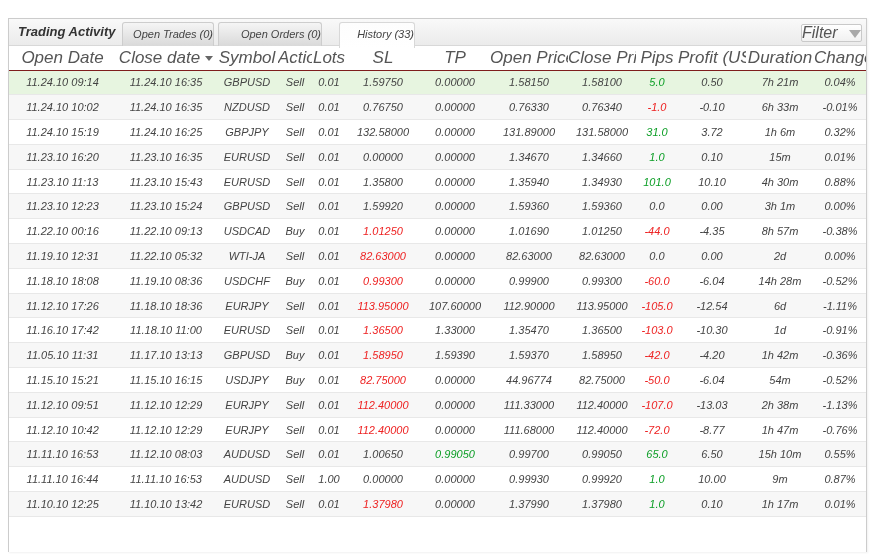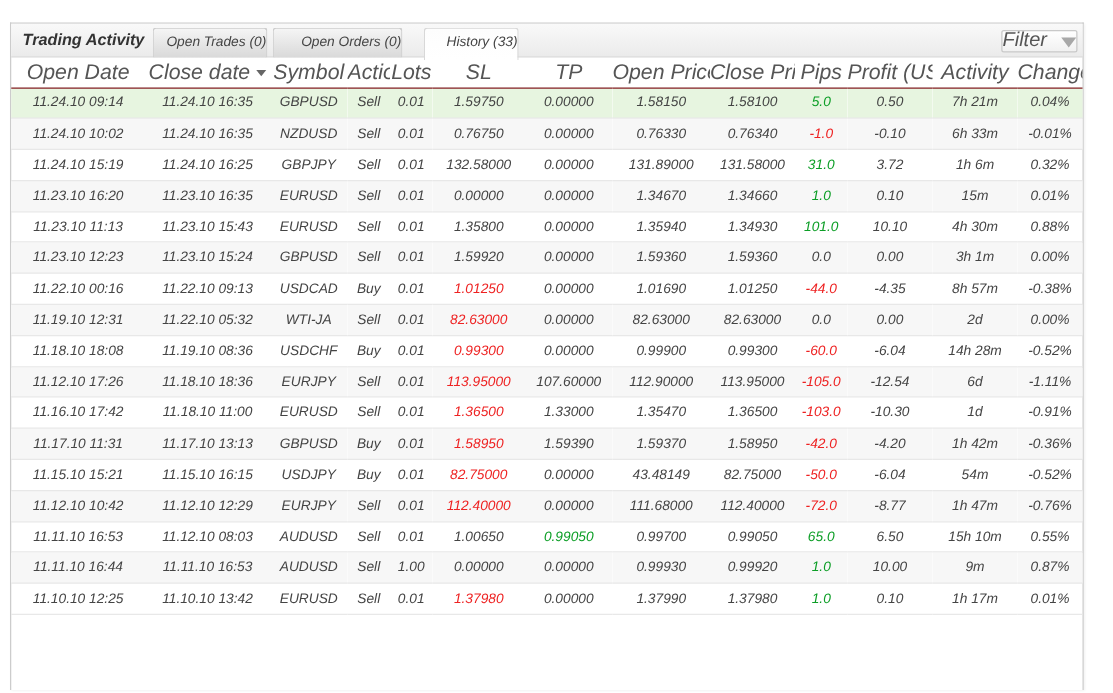--- a/index.html
+++ b/index.html
@@ -156,21 +156,21 @@
           <th><span>Close date</span><span class="sort-arrow"></span></th>
           <th><span>Symbol</span></th>
           <th><span>Action</span></th>
           <th><span>Lots</span></th>
           <th><span>SL</span></th>
           <th><span>TP</span></th>
           <th><span>Open Price</span></th>
           <th><span>Close Price</span></th>
           <th><span>Pips</span></th>
           <th><span>Profit (USD)</span></th>
-          <th><span>Activity</span></th>
+          <th><span>Duration</span></th>
           <th><span>Change</span></th>
         </tr>
     </thead>
     <tbody>
         <tr class="highlight">
           <td>11.24.10 09:14</td>
           <td>11.24.10 16:35</td>
           <td>GBPUSD</td>
           <td>Sell</td>
           <td>0.01</td>
@@ -327,21 +327,21 @@
           <td class="red">1.36500</td>
           <td>1.33000</td>
           <td>1.35470</td>
           <td>1.36500</td>
           <td class="red">-103.0</td>
           <td>-10.30</td>
           <td>1d</td>
           <td>-0.91%</td>
         </tr>
         <tr>
-          <td>11.17.10 11:31</td>
+          <td>11.05.10 11:31</td>
           <td>11.17.10 13:13</td>
           <td>GBPUSD</td>
           <td>Buy</td>
           <td>0.01</td>
           <td class="red">1.58950</td>
           <td>1.59390</td>
           <td>1.59370</td>
           <td>1.58950</td>
           <td class="red">-42.0</td>
           <td>-4.20</td>
@@ -349,26 +349,41 @@
           <td>-0.36%</td>
         </tr>
         <tr>
           <td>11.15.10 15:21</td>
           <td>11.15.10 16:15</td>
           <td>USDJPY</td>
           <td>Buy</td>
           <td>0.01</td>
           <td class="red">82.75000</td>
           <td>0.00000</td>
-          <td>43.48149</td>
+          <td>44.96774</td>
           <td>82.75000</td>
           <td class="red">-50.0</td>
           <td>-6.04</td>
           <td>54m</td>
           <td>-0.52%</td>
+        </tr>
+        <tr>
+          <td>11.12.10 09:51</td>
+          <td>11.12.10 12:29</td>
+          <td>EURJPY</td>
+          <td>Sell</td>
+          <td>0.01</td>
+          <td class="red">112.40000</td>
+          <td>0.00000</td>
+          <td>111.33000</td>
+          <td>112.40000</td>
+          <td class="red">-107.0</td>
+          <td>-13.03</td>
+          <td>2h 38m</td>
+          <td>-1.13%</td>
         </tr>
         <tr>
           <td>11.12.10 10:42</td>
           <td>11.12.10 12:29</td>
           <td>EURJPY</td>
           <td>Sell</td>
           <td>0.01</td>
           <td class="red">112.40000</td>
           <td>0.00000</td>
           <td>111.68000</td>

